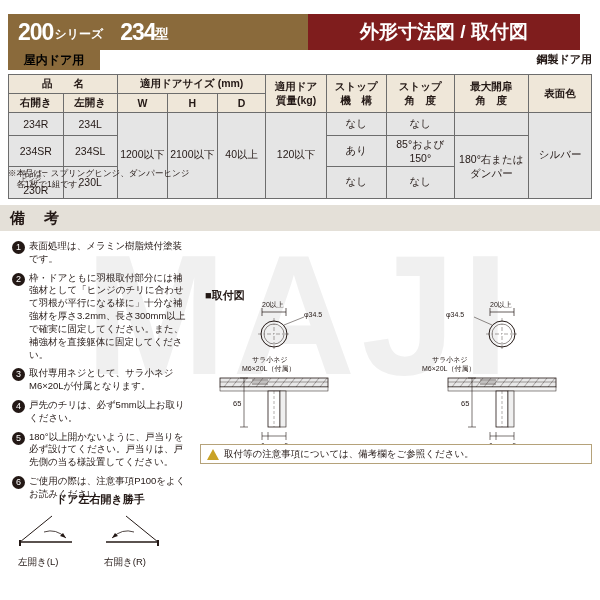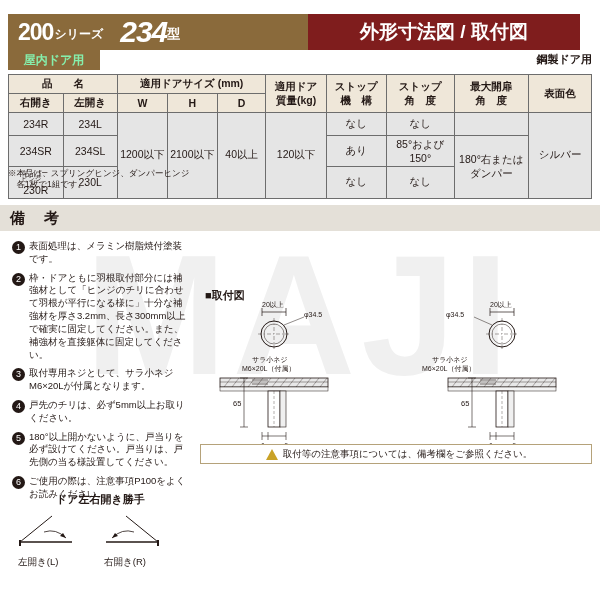--- a/index.html
+++ b/index.html
@@ -26,31 +26,31 @@
 
   
   .header{position:absolute;left:8px;top:14px;width:589px;height:36px;}
   .hdr-left{
     position:absolute;left:0;top:0;width:312px;height:36px;
     background:#8a6a3b;color:#ffffff;display:flex;align-items:center;
     padding-left:10px;box-sizing:border-box;
   }
   .hdr-left .big{font-size:23px;font-weight:bold;letter-spacing:-1px;}
   .hdr-left .small{font-size:12px;font-weight:bold;margin:0 3px 0 1px;padding-top:5px;}
-  .hdr-left .big2{font-size:30px;font-weight:bold;margin-left:14px;letter-spacing:-1px;font-style:italic;}
+  .hdr-left .big2{font-size:23px;font-weight:bold;margin-left:14px;letter-spacing:-1px;}
   .hdr-left .small2{font-size:13px;font-weight:bold;padding-top:4px;}
   .hdr-right{
     position:absolute;left:300px;top:0;width:272px;height:36px;
     background:#7f1d1d;color:#ffffff;display:flex;align-items:center;justify-content:center;
     font-size:19px;font-weight:bold;letter-spacing:0px;
   }
   .subbar{position:absolute;left:8px;top:50px;width:584px;height:20px;}
   .sub-left{
     position:absolute;left:0;top:0;width:92px;height:20px;background:#8a6a3b;
-    color:#86efac;font-size:12px;font-weight:bold;display:flex;align-items:center;justify-content:center;
+    color:#000000;font-size:12px;font-weight:bold;display:flex;align-items:center;justify-content:center;
   }
   .sub-right{
     position:absolute;right:0;top:2px;font-size:11px;color:#231815;font-weight:bold;
   }
 
   
   .spec{
     position:absolute;left:8px;top:74px;width:584px;
     border-collapse:collapse;font-size:10px;
   }
@@ -83,21 +83,21 @@
 
   
   .diag-title{
     position:absolute;left:205px;top:288px;font-size:11px;font-weight:bold;color:#231815;
   }
   .drawing{position:absolute;left:200px;top:300px;width:392px;height:150px;}
 
   .caution{
     position:absolute;left:200px;top:444px;width:392px;height:20px;
     border:1px solid #b5a27a;background:#ffffff;display:flex;align-items:center;
-    box-sizing:border-box;padding-left:6px;justify-content:center;
+    box-sizing:border-box;padding-left:6px;
   }
   .caution .tri{
     width:0;height:0;border-left:6px solid transparent;border-right:6px solid transparent;
     border-bottom:11px solid #c9a227;margin-right:5px;position:relative;
   }
   .caution .ctext{font-size:9.5px;color:#231815;}
   .unit-note{position:absolute;right:8px;top:443px;font-size:8.5px;color:#231815;}
 
   
   .hand-fig{position:absolute;left:10px;top:490px;width:180px;height:90px;}

